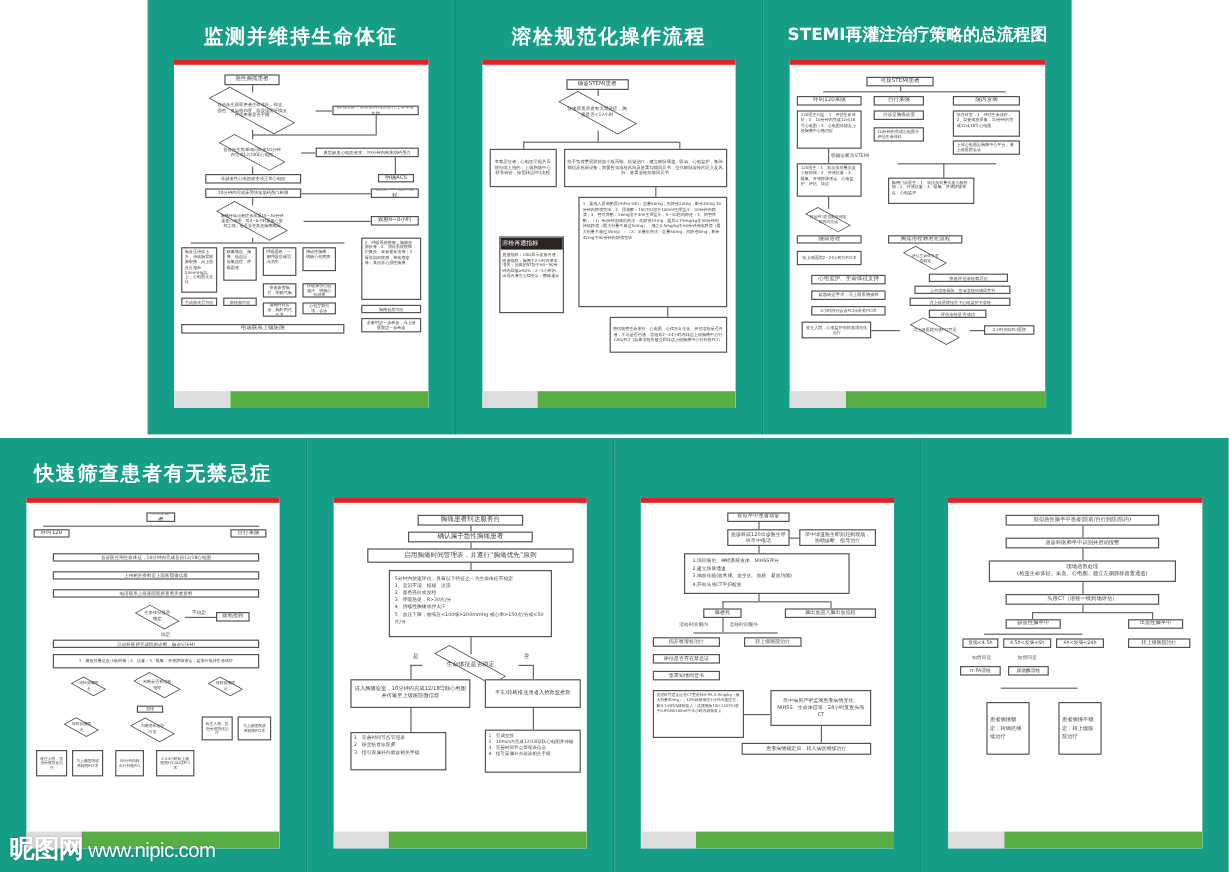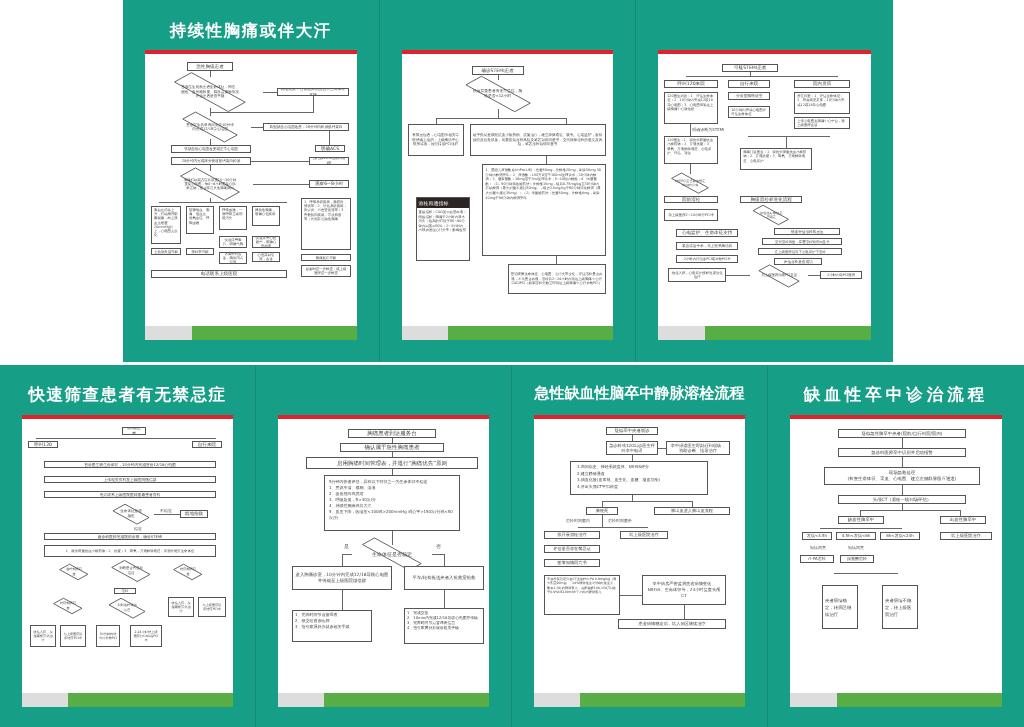--- a/index.html
+++ b/index.html
@@ -39,21 +39,21 @@
   .watermark-right { position: absolute; right: 12px; top: 697px; background: rgba(20, 110, 95, 0.75); color: #ffffff; font-size: 11px; padding: 4px 8px; font-family: "Liberation Sans", sans-serif; letter-spacing: -0.3px; }
 </style>
 </head>
 <body>
 
 <div class="stage">
 
   <div class="row row1">
 
     <div class="panel">
-      <div class="panel-title">持续性胸痛或伴大汗</div>
+      <div class="panel-title">监测并维持生命体征</div>
       <div class="sheet">
         <div class="flow blur">
           <div class="box" style="left:38px;top:2px;width:46px;height:9px;">急性胸痛患者</div>
           <div class="ln v" style="left:61px;top:11px;height:6px;"></div>
           <div class="dia" style="left:8px;top:16px;width:106px;height:32px;">
               <span style="width:60px;font-size:3.6px;line-height:4.4px;">首诊医生观察患者生命体征，神志、面色、血氧饱和度、四肢温度等情况评估患者是否平稳</span>
             </div>
           <div class="ln h" style="left:114px;top:32px;width:14px;"></div>
           <div class="box" style="left:128px;top:28px;width:72px;height:8px;font-size:3.8px;">就地抢救，首诊医师负责进行生命体征支持</div>
           <div class="ln v" style="left:164px;top:36px;height:16px;"></div>
@@ -95,20 +95,21 @@
           <div class="box" style="left:2px;top:210px;width:136px;height:8px;">电话联系上级医院</div>
         </div>
         <div class="sheet-footer">
             <div class="grey"></div>
             <div class="green"></div>
           </div>
       </div>
     </div>
 
     <div class="panel">
+      <div class="panel-title">溶栓规范化操作流程</div>
       <div class="sheet">
         <div class="flow blur">
           <div class="box" style="left:66px;top:6px;width:52px;height:9px;">确诊STEMI患者</div>
           <div class="ln v" style="left:92px;top:15px;height:5px;"></div>
           <div class="dia" style="left:44px;top:19px;width:96px;height:30px;">
               <span style="width:52px;font-size:3.8px;line-height:4.6px;">快速筛查患者有无禁忌症，胸痛是否&lt;12小时</span>
             </div>
           <div class="ln h" style="left:30px;top:58px;width:130px;"></div>
           <div class="ln v" style="left:92px;top:49px;height:9px;"></div>
           <div class="ln v" style="left:30px;top:58px;height:6px;"></div>
@@ -125,20 +126,21 @@
           <div class="box" style="left:102px;top:204px;width:98px;height:30px;font-size:3.4px;line-height:4.4px;">密切观察生命体征、心电图、心律失常变化，评估溶栓是否再通，不论是否再通，溶栓后2~24小时内转运上级胸痛中心行CAG/PCI（如果溶栓失败立即转运上级胸痛中心行补救PCI）</div>
         </div>
         <div class="sheet-footer">
             <div class="grey"></div>
             <div class="green"></div>
           </div>
       </div>
     </div>
 
     <div class="panel">
+      <div class="panel-title" style="font-size:14px;letter-spacing:0;">STEMI再灌注治疗策略的总流程图</div>
       <div class="sheet">
         <div class="flow blur">
           <div class="box" style="left:60px;top:4px;width:56px;height:8px;">可疑STEMI患者</div>
           <div class="ln h" style="left:24px;top:16px;width:152px;"></div>
           <div class="ln v" style="left:88px;top:12px;height:4px;"></div>
           <div class="box" style="left:2px;top:20px;width:54px;height:8px;">呼叫120来院</div>
           <div class="box" style="left:66px;top:20px;width:42px;height:8px;">自行来院</div>
           <div class="box" style="left:132px;top:20px;width:56px;height:8px;">院内发病</div>
           <div class="box left" style="left:2px;top:32px;width:54px;height:32px;font-size:3.4px;line-height:4.4px;">120医生到达：1、评估生命体征；2、10分钟内完成12或18导心电图；3、心电图传输至上级胸痛中心微信群</div>
           <div class="box" style="left:66px;top:32px;width:42px;height:8px;font-size:3.8px;">分诊至胸痛诊室</div>
@@ -280,21 +282,20 @@
           </div>
         </div>
         <div class="sheet-footer">
             <div class="grey"></div>
             <div class="green"></div>
           </div>
       </div>
     </div>
 
     <div class="panel">
-      <div class="panel-title" style="font-size:15px;letter-spacing:0;">急性缺血性脑卒中静脉溶栓流程</div>
       <div class="sheet">
         <div class="flow">
           <div class="box" style="left:68px;top:2px;width:52px;height:8px;font-size:4.4px;">疑似卒中患者就诊</div>
           <div class="ln v" style="left:94px;top:10px;height:6px;"></div>
           <div class="box" style="left:68px;top:16px;width:52px;height:14px;font-size:4.2px;line-height:5.5px;">急诊科或120出诊医生呼叫卒中电话</div>
           <div class="ln h" style="left:120px;top:23px;width:8px;"></div>
           <div class="box" style="left:128px;top:16px;width:64px;height:14px;font-size:4.2px;line-height:5.5px;">卒中绿道医生即刻赶到现场，协助诊断、指导治疗</div>
           <div class="ln v" style="left:94px;top:30px;height:6px;"></div>
           <div class="box left" style="left:32px;top:36px;width:138px;height:34px;flex-direction:column;font-size:4px;line-height:6.5px;padding:2px 6px;">
             <div>1.询问病史、神经系统查体、NIHSS评分</div>
@@ -323,21 +324,20 @@
           <div class="box" style="left:80px;top:194px;width:108px;height:10px;font-size:4.2px;">患者病情稳定后，转入病区继续治疗</div>
         </div>
         <div class="sheet-footer">
             <div class="grey"></div>
             <div class="green"></div>
           </div>
       </div>
     </div>
 
     <div class="panel">
-      <div class="panel-title" style="letter-spacing:4px;">缺血性卒中诊治流程</div>
       <div class="sheet">
         <div class="flow">
           <div class="box" style="left:44px;top:4px;width:128px;height:9px;font-size:4.4px;">疑似急性脑卒中患者(院前/自行到院/院内)</div>
           <div class="ln v" style="left:108px;top:13px;height:10px;"></div>
           <div class="box" style="left:44px;top:23px;width:128px;height:9px;font-size:4.4px;">急诊科医师卒中识别并启动报警</div>
           <div class="ln v" style="left:108px;top:32px;height:10px;"></div>
           <div class="box" style="left:30px;top:42px;width:156px;height:18px;flex-direction:column;font-size:4.4px;line-height:6px;">
             <div>现场急救处理</div>
             <div>(检查生命体征、采血、心电图、建立左侧静脉留置通道)</div>
           </div>
@@ -363,13 +363,16 @@
           <div class="box" style="left:88px;top:160px;width:36px;height:44px;font-size:4.4px;line-height:7px;text-align:left;">患者病情不稳定，转上级医院治疗</div>
         </div>
         <div class="sheet-footer">
             <div class="grey"></div>
             <div class="green"></div>
           </div>
       </div>
     </div>
   </div>
 
+  <div class="watermark-left">
+    <span>昵图网</span><span class="site">www.nipic.com</span>
+  </div>
 </div>
 
 </body></html>

